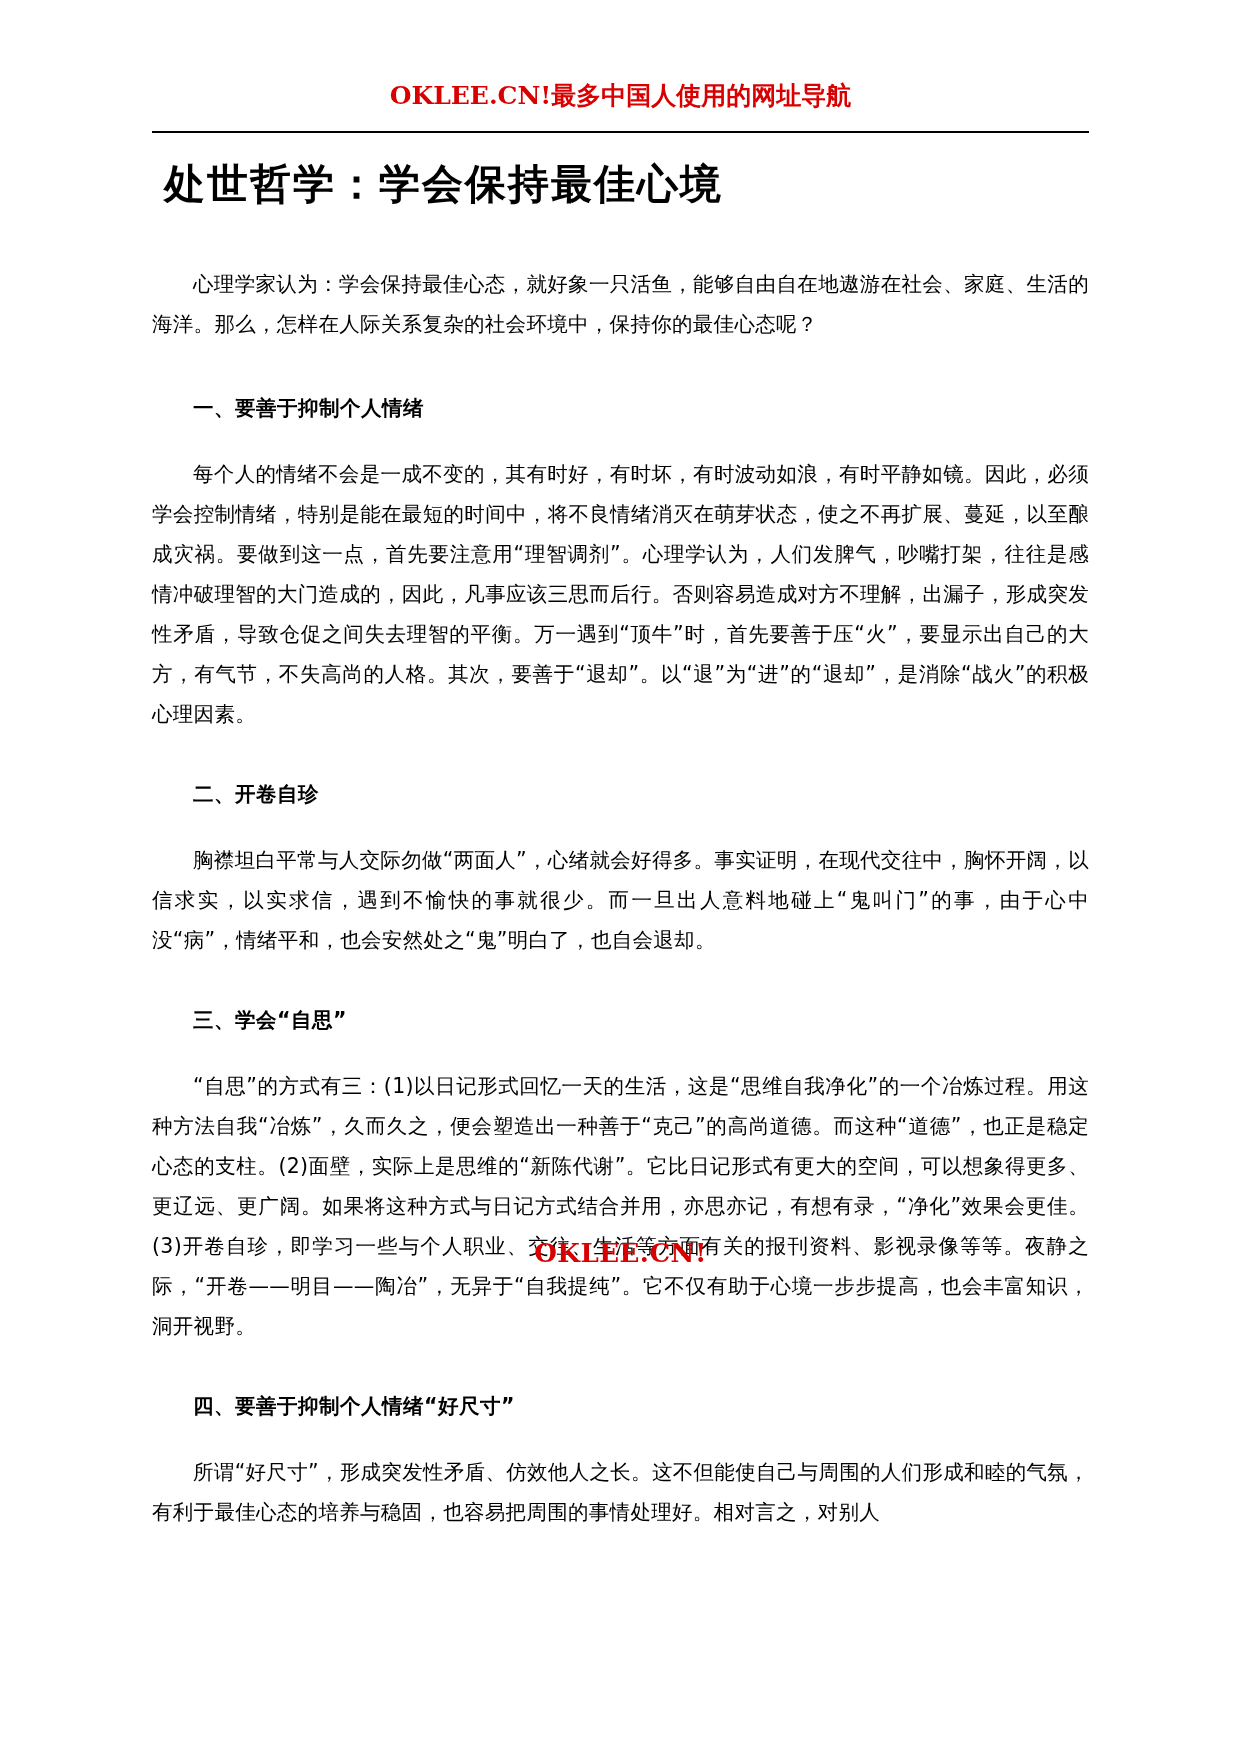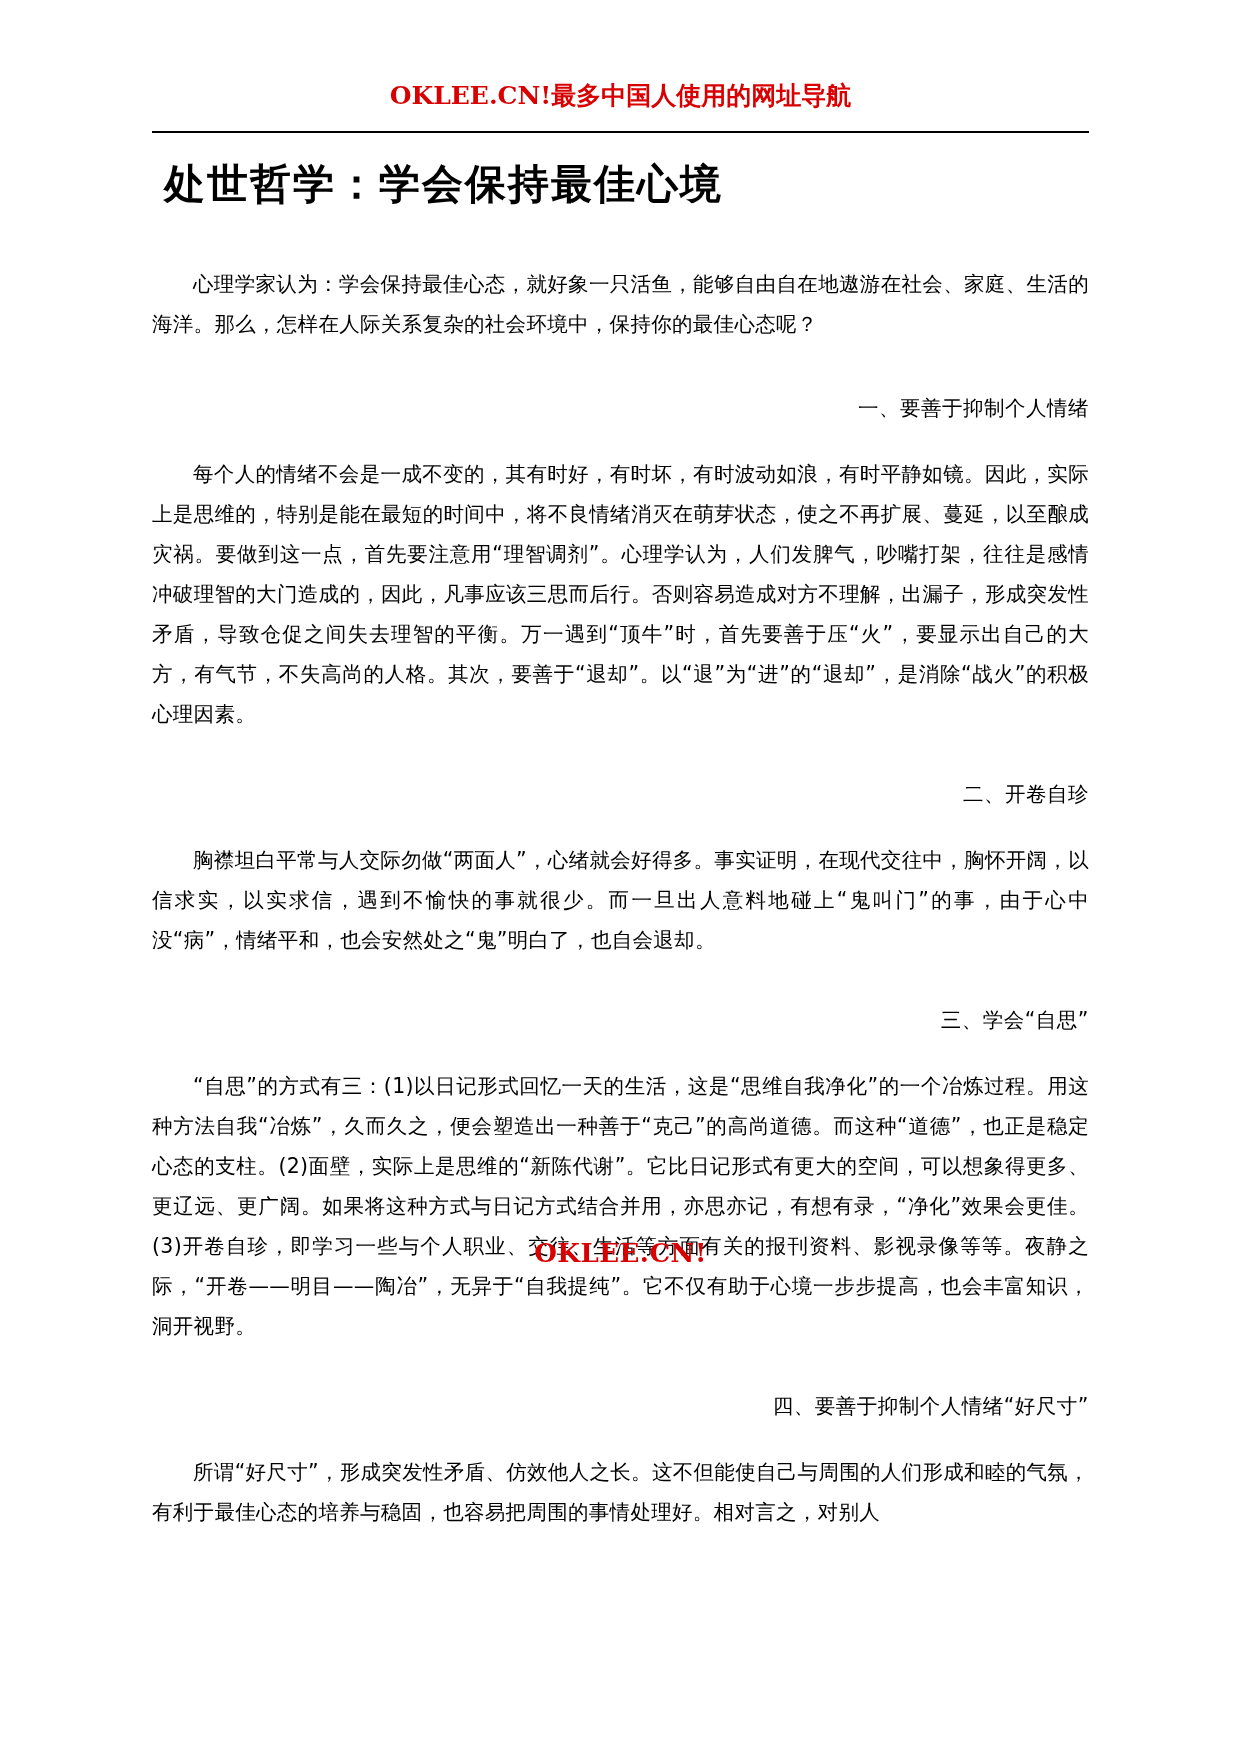--- a/index.html
+++ b/index.html
@@ -60,26 +60,25 @@
     font-size: 20.5px;
     line-height: 40px;
     text-align: justify;
     text-justify: inter-ideograph;
     text-indent: 2em;
     margin: 0;
     letter-spacing: 0.3px;
   }
   .section-heading {
     font-size: 20.5px;
-    font-weight: normal;
+    font-weight: bold;
     line-height: 40px;
     margin: 0;
     text-indent: 2em;
     letter-spacing: 0.5px;
-    text-align: right;
   }
   .gap-lg { height: 44px; }
   .gap-md { height: 40px; }
   .gap-sm { height: 26px; }
 
   
   .site-footer {
     position: absolute;
     left: 0;
     right: 0;
@@ -106,21 +105,21 @@
   <div class="content">
 
     <p class="para">心理学家认为：学会保持最佳心态，就好象一只活鱼，能够自由自在地遨游在社会、家庭、生活的海洋。那么，怎样在人际关系复杂的社会环境中，保持你的最佳心态呢？</p>
 
     <div class="gap-lg"></div>
 
     <h2 class="section-heading">一、要善于抑制个人情绪</h2>
 
     <div class="gap-sm"></div>
 
-    <p class="para">每个人的情绪不会是一成不变的，其有时好，有时坏，有时波动如浪，有时平静如镜。因此，实际上是思维的，特别是能在最短的时间中，将不良情绪消灭在萌芽状态，使之不再扩展、蔓延，以至酿成灾祸。要做到这一点，首先要注意用“理智调剂”。心理学认为，人们发脾气，吵嘴打架，往往是感情冲破理智的大门造成的，因此，凡事应该三思而后行。否则容易造成对方不理解，出漏子，形成突发性矛盾，导致仓促之间失去理智的平衡。万一遇到“顶牛”时，首先要善于压“火”，要显示出自己的大方，有气节，不失高尚的人格。其次，要善于“退却”。以“退”为“进”的“退却”，是消除“战火”的积极心理因素。</p>
+    <p class="para">每个人的情绪不会是一成不变的，其有时好，有时坏，有时波动如浪，有时平静如镜。因此，必须学会控制情绪，特别是能在最短的时间中，将不良情绪消灭在萌芽状态，使之不再扩展、蔓延，以至酿成灾祸。要做到这一点，首先要注意用“理智调剂”。心理学认为，人们发脾气，吵嘴打架，往往是感情冲破理智的大门造成的，因此，凡事应该三思而后行。否则容易造成对方不理解，出漏子，形成突发性矛盾，导致仓促之间失去理智的平衡。万一遇到“顶牛”时，首先要善于压“火”，要显示出自己的大方，有气节，不失高尚的人格。其次，要善于“退却”。以“退”为“进”的“退却”，是消除“战火”的积极心理因素。</p>
 
     <div class="gap-md"></div>
 
     <h2 class="section-heading">二、开卷自珍</h2>
 
     <div class="gap-sm"></div>
 
     <p class="para">胸襟坦白平常与人交际勿做“两面人”，心绪就会好得多。事实证明，在现代交往中，胸怀开阔，以信求实，以实求信，遇到不愉快的事就很少。而一旦出人意料地碰上“鬼叫门”的事，由于心中没“病”，情绪平和，也会安然处之“鬼”明白了，也自会退却。</p>
 
     <div class="gap-md"></div>

